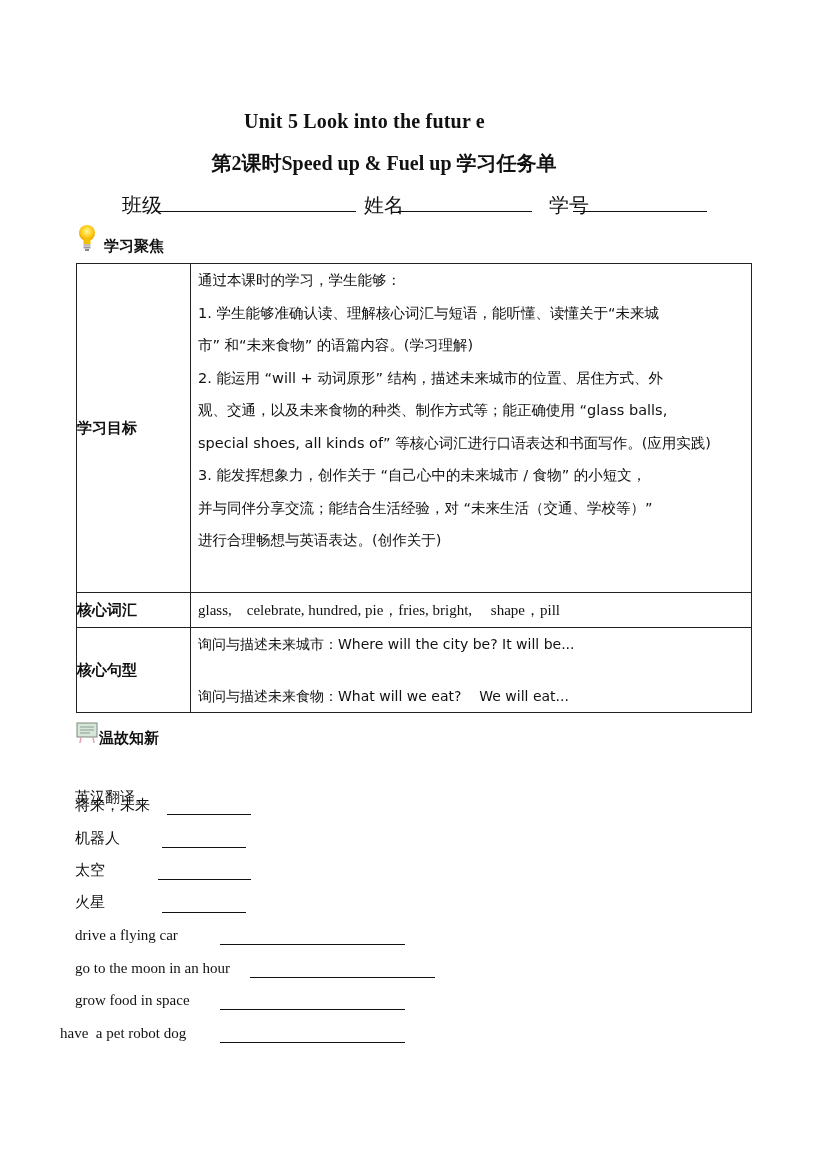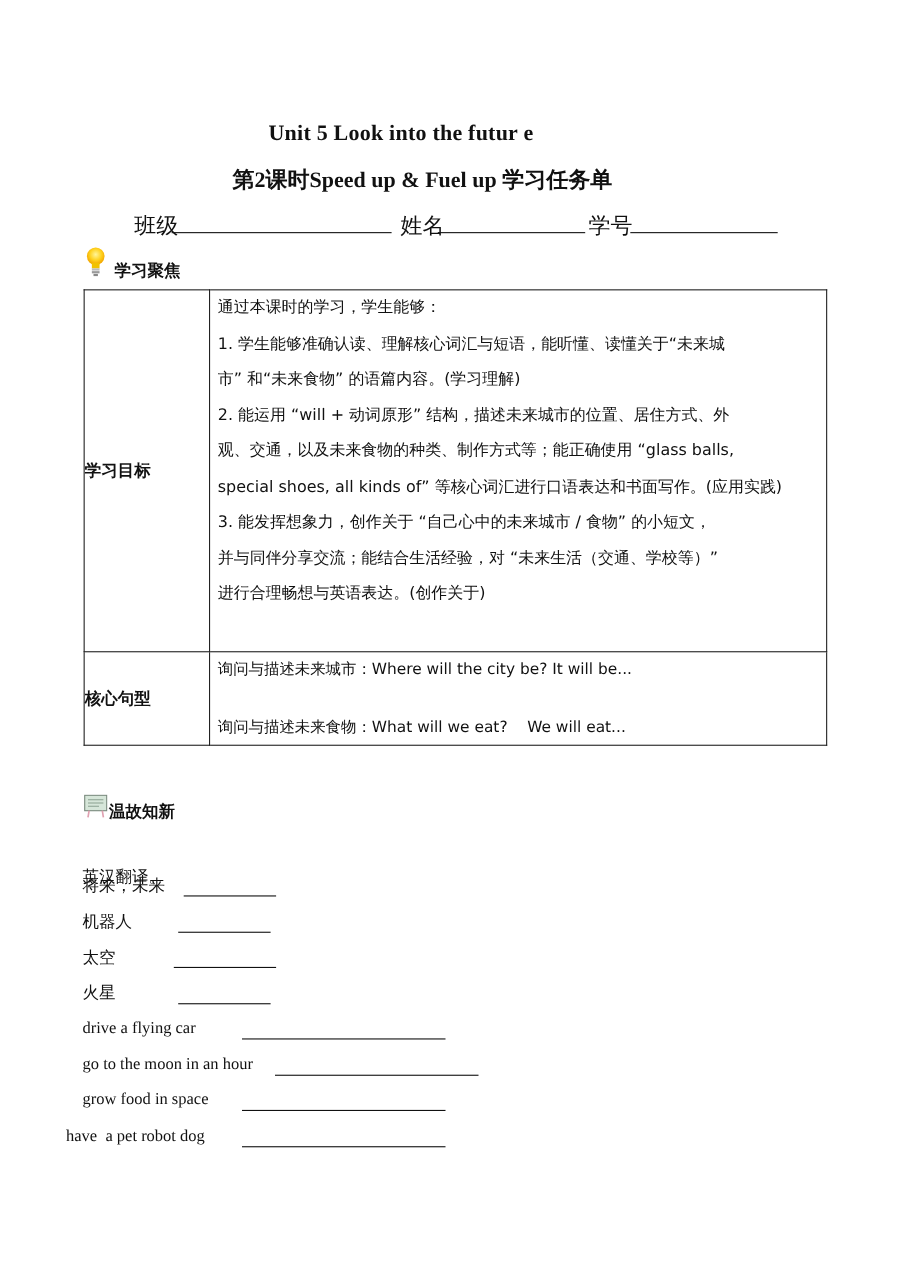--- a/index.html
+++ b/index.html
@@ -24,21 +24,21 @@
 <body>
 
 <div class="abs title1">Unit 5 Look into the futur e</div>
 <div class="abs title2">第2课时Speed up &amp; Fuel up  学习任务单</div>
 
 <div>
   <span class="abs infoline" style="left:122px;">班级</span>
   <div class="uline" style="left:156px; top:211px; width:200px;"></div>
   <span class="abs infoline" style="left:364px;">姓名</span>
   <div class="uline" style="left:398px; top:211px; width:134px;"></div>
-  <span class="abs infoline" style="left:535px;text-align:center;">学号</span>
+  <span class="abs infoline" style="left:549px;text-align:center;">学号</span>
   <div class="uline" style="left:573px; top:211px; width:134px;"></div>
 </div>
 
 <div class="abs" style="left:78px; top:224px;">
   <svg class="icon-bulb" viewBox="0 0 18 30">
     <defs>
       <radialGradient id="bg1" cx="50%" cy="40%" r="55%">
         <stop offset="0%" stop-color="#fff59a"></stop>
         <stop offset="60%" stop-color="#ffd21f"></stop>
         <stop offset="100%" stop-color="#f3a800"></stop>
@@ -61,20 +61,24 @@
       <div class="line">通过本课时的学习，学生能够：</div>
       <div class="line">1. 学生能够准确认读、理解核心词汇与短语，能听懂、读懂关于“未来城</div>
       <div class="line">市”  和“未来食物”  的语篇内容。(学习理解)</div>
       <div class="line">2. 能运用  “will +  动词原形”  结构，描述未来城市的位置、居住方式、外</div>
       <div class="line">观、交通，以及未来食物的种类、制作方式等；能正确使用  “glass balls,</div>
       <div class="line">special shoes, all kinds of”  等核心词汇进行口语表达和书面写作。(应用实践)</div>
       <div class="line">3. 能发挥想象力，创作关于  “自己心中的未来城市  /  食物”  的小短文，</div>
       <div class="line">并与同伴分享交流；能结合生活经验，对  “未来生活（交通、学校等）”</div>
       <div class="line">进行合理畅想与英语表达。(创作关于)</div>
     </td>
+  </tr>
+  <tr>
+    <td class="lab" style="height:34px;">核心词汇</td>
+    <td class="cont en" style="white-space:pre;">glass,    celebrate, hundred, pie，fries, bright,     shape，pill</td>
   </tr>
   <tr>
     <td class="lab" style="height:84px;">核心句型</td>
     <td class="cont">
       <div class="line" style="line-height:20px; font-size:14px; white-space:pre;">询问与描述未来城市：Where will the city be? It will be...</div>
       <div style="height:32px;"></div>
       <div class="line" style="line-height:20px; font-size:14px; white-space:pre;">询问与描述未来食物：What will we eat?    We will eat...</div>
     </td>
   </tr>
 </tbody>

